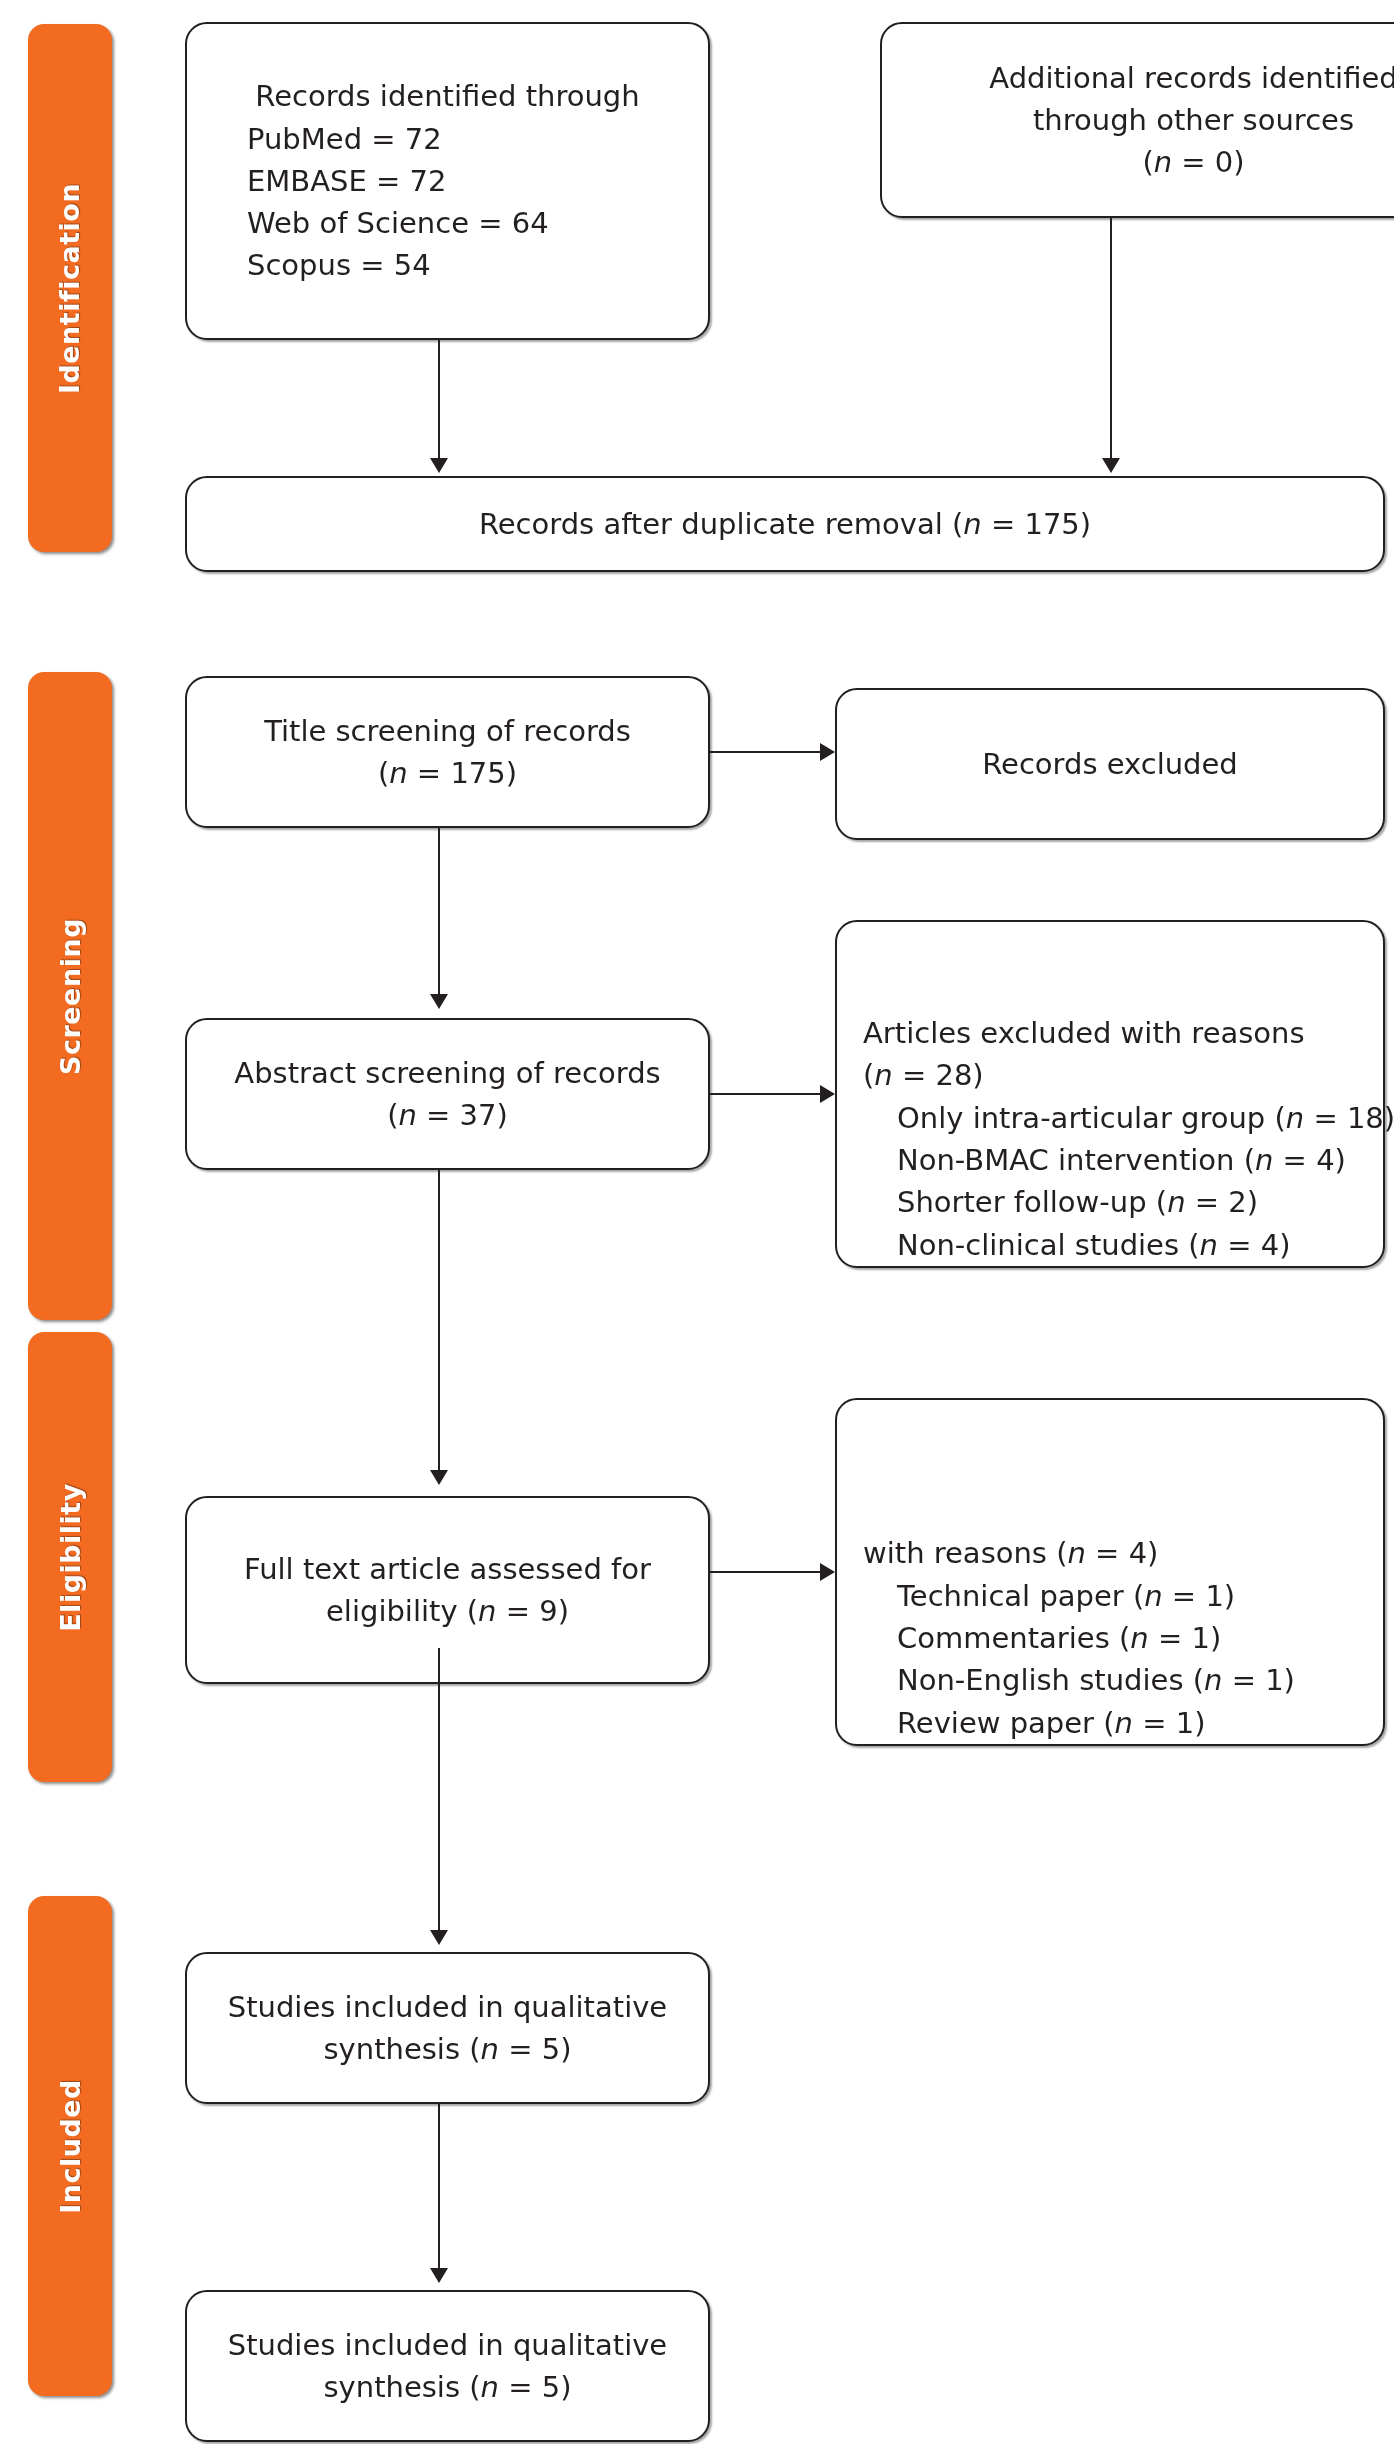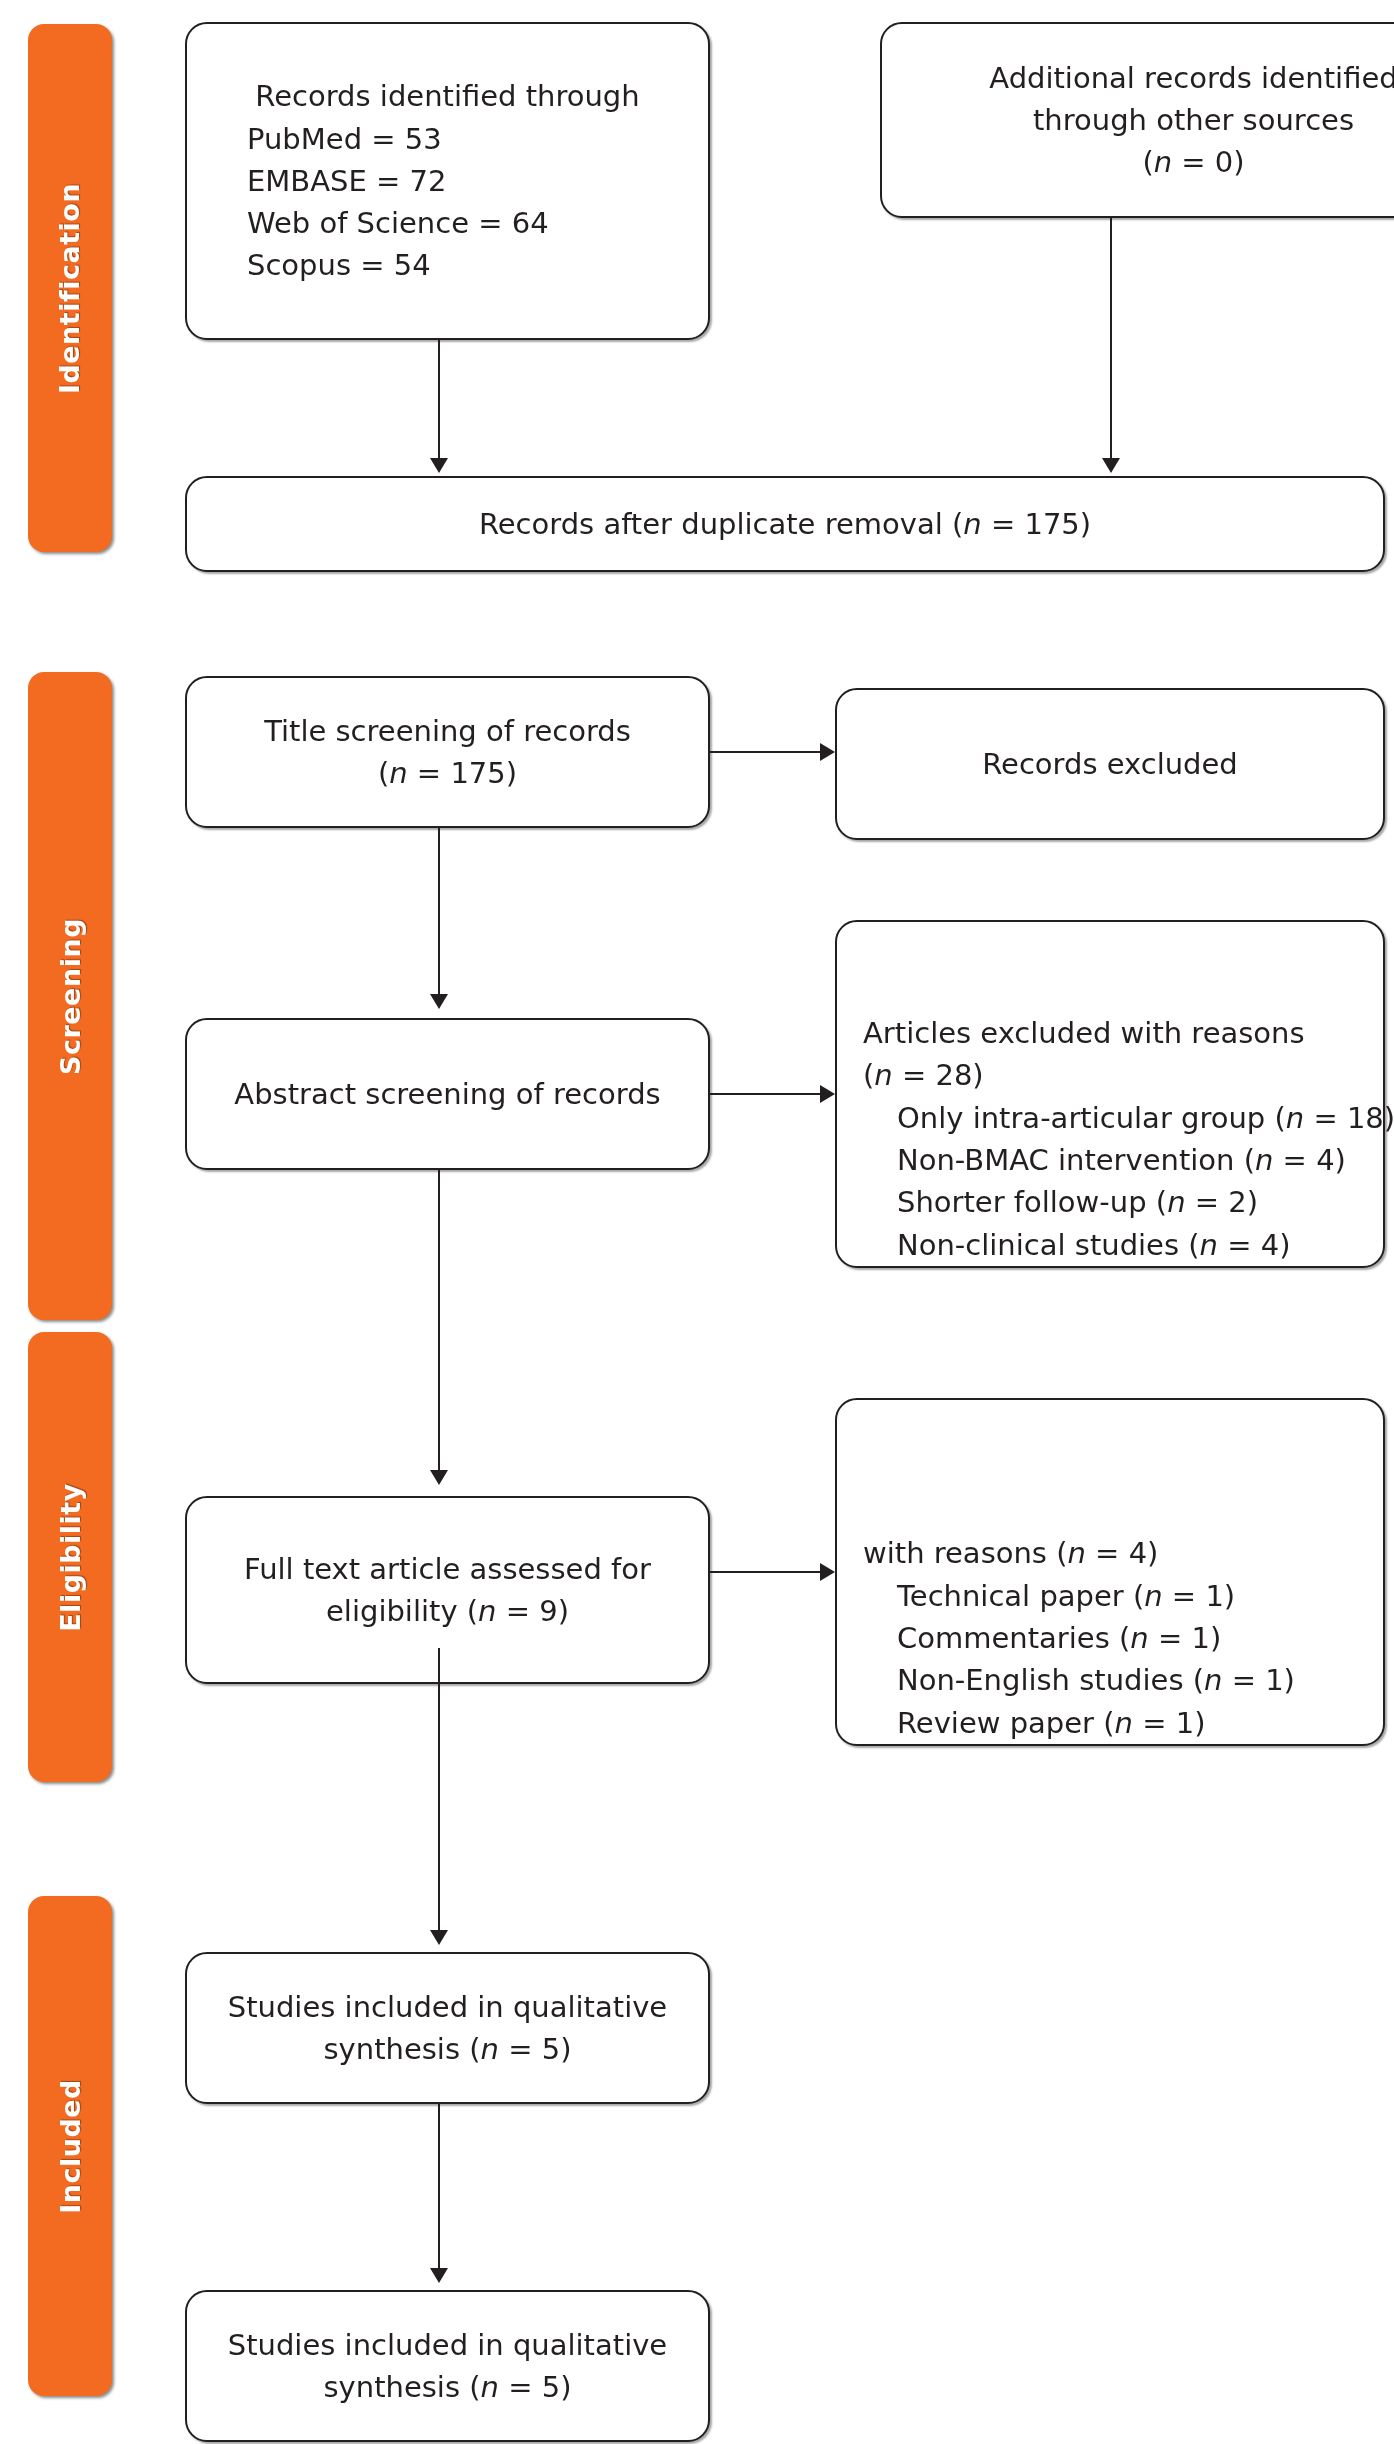--- a/index.html
+++ b/index.html
@@ -83,21 +83,21 @@
     <span class="phase-label">Eligibility</span>
   </div>
 
   <div class="phase-bar" style="left:28px;top:1896px;width:84px;height:500px;">
     <span class="phase-label">Included</span>
   </div>
 
   <div class="box center" style="left:185px;top:22px;width:525px;height:318px;">
     <div class="pad">
       <span class="ln">Records identified through</span>
-      <span class="ln ind" style="text-align:left;">PubMed = 53</span>
+      <span class="ln ind" style="text-align:left;">PubMed = 72</span>
       <span class="ln ind" style="text-align:left;">EMBASE = 72</span>
       <span class="ln ind" style="text-align:left;">Web of Science = 64</span>
       <span class="ln ind" style="text-align:left;">Scopus = 54</span>
     </div>
   </div>
 
   <div class="box center" style="left:880px;top:22px;width:627px;height:196px;">
     <div class="pad">
       <span class="ln">Additional records identified</span>
       <span class="ln">through other sources</span>
@@ -132,20 +132,21 @@
 
   <div class="hline" style="left:710px;top:751px;width:110px;"></div>
   <div class="arrow-right" style="left:820px;top:743px;"></div>
 
   <div class="vline" style="left:438px;top:828px;height:166px;"></div>
   <div class="arrow-down" style="left:430px;top:994px;"></div>
 
   <div class="box center" style="left:185px;top:1018px;width:525px;height:152px;">
     <div class="pad">
       <span class="ln">Abstract screening of records</span>
+      <span class="ln">(<i class="it">n</i> = 37)</span>
     </div>
   </div>
 
   <div class="box left" style="left:835px;top:920px;width:550px;height:348px;">
     <div class="pad">
       <span class="ln">Articles excluded with reasons</span>
       <span class="ln">(<i class="it">n</i> = 28)</span>
       <span class="ln ind">Only intra-articular group (<i class="it">n</i> = 18)</span>
       <span class="ln ind">Non-BMAC intervention (<i class="it">n</i> = 4)</span>
       <span class="ln ind">Shorter follow-up (<i class="it">n</i> = 2)</span>

